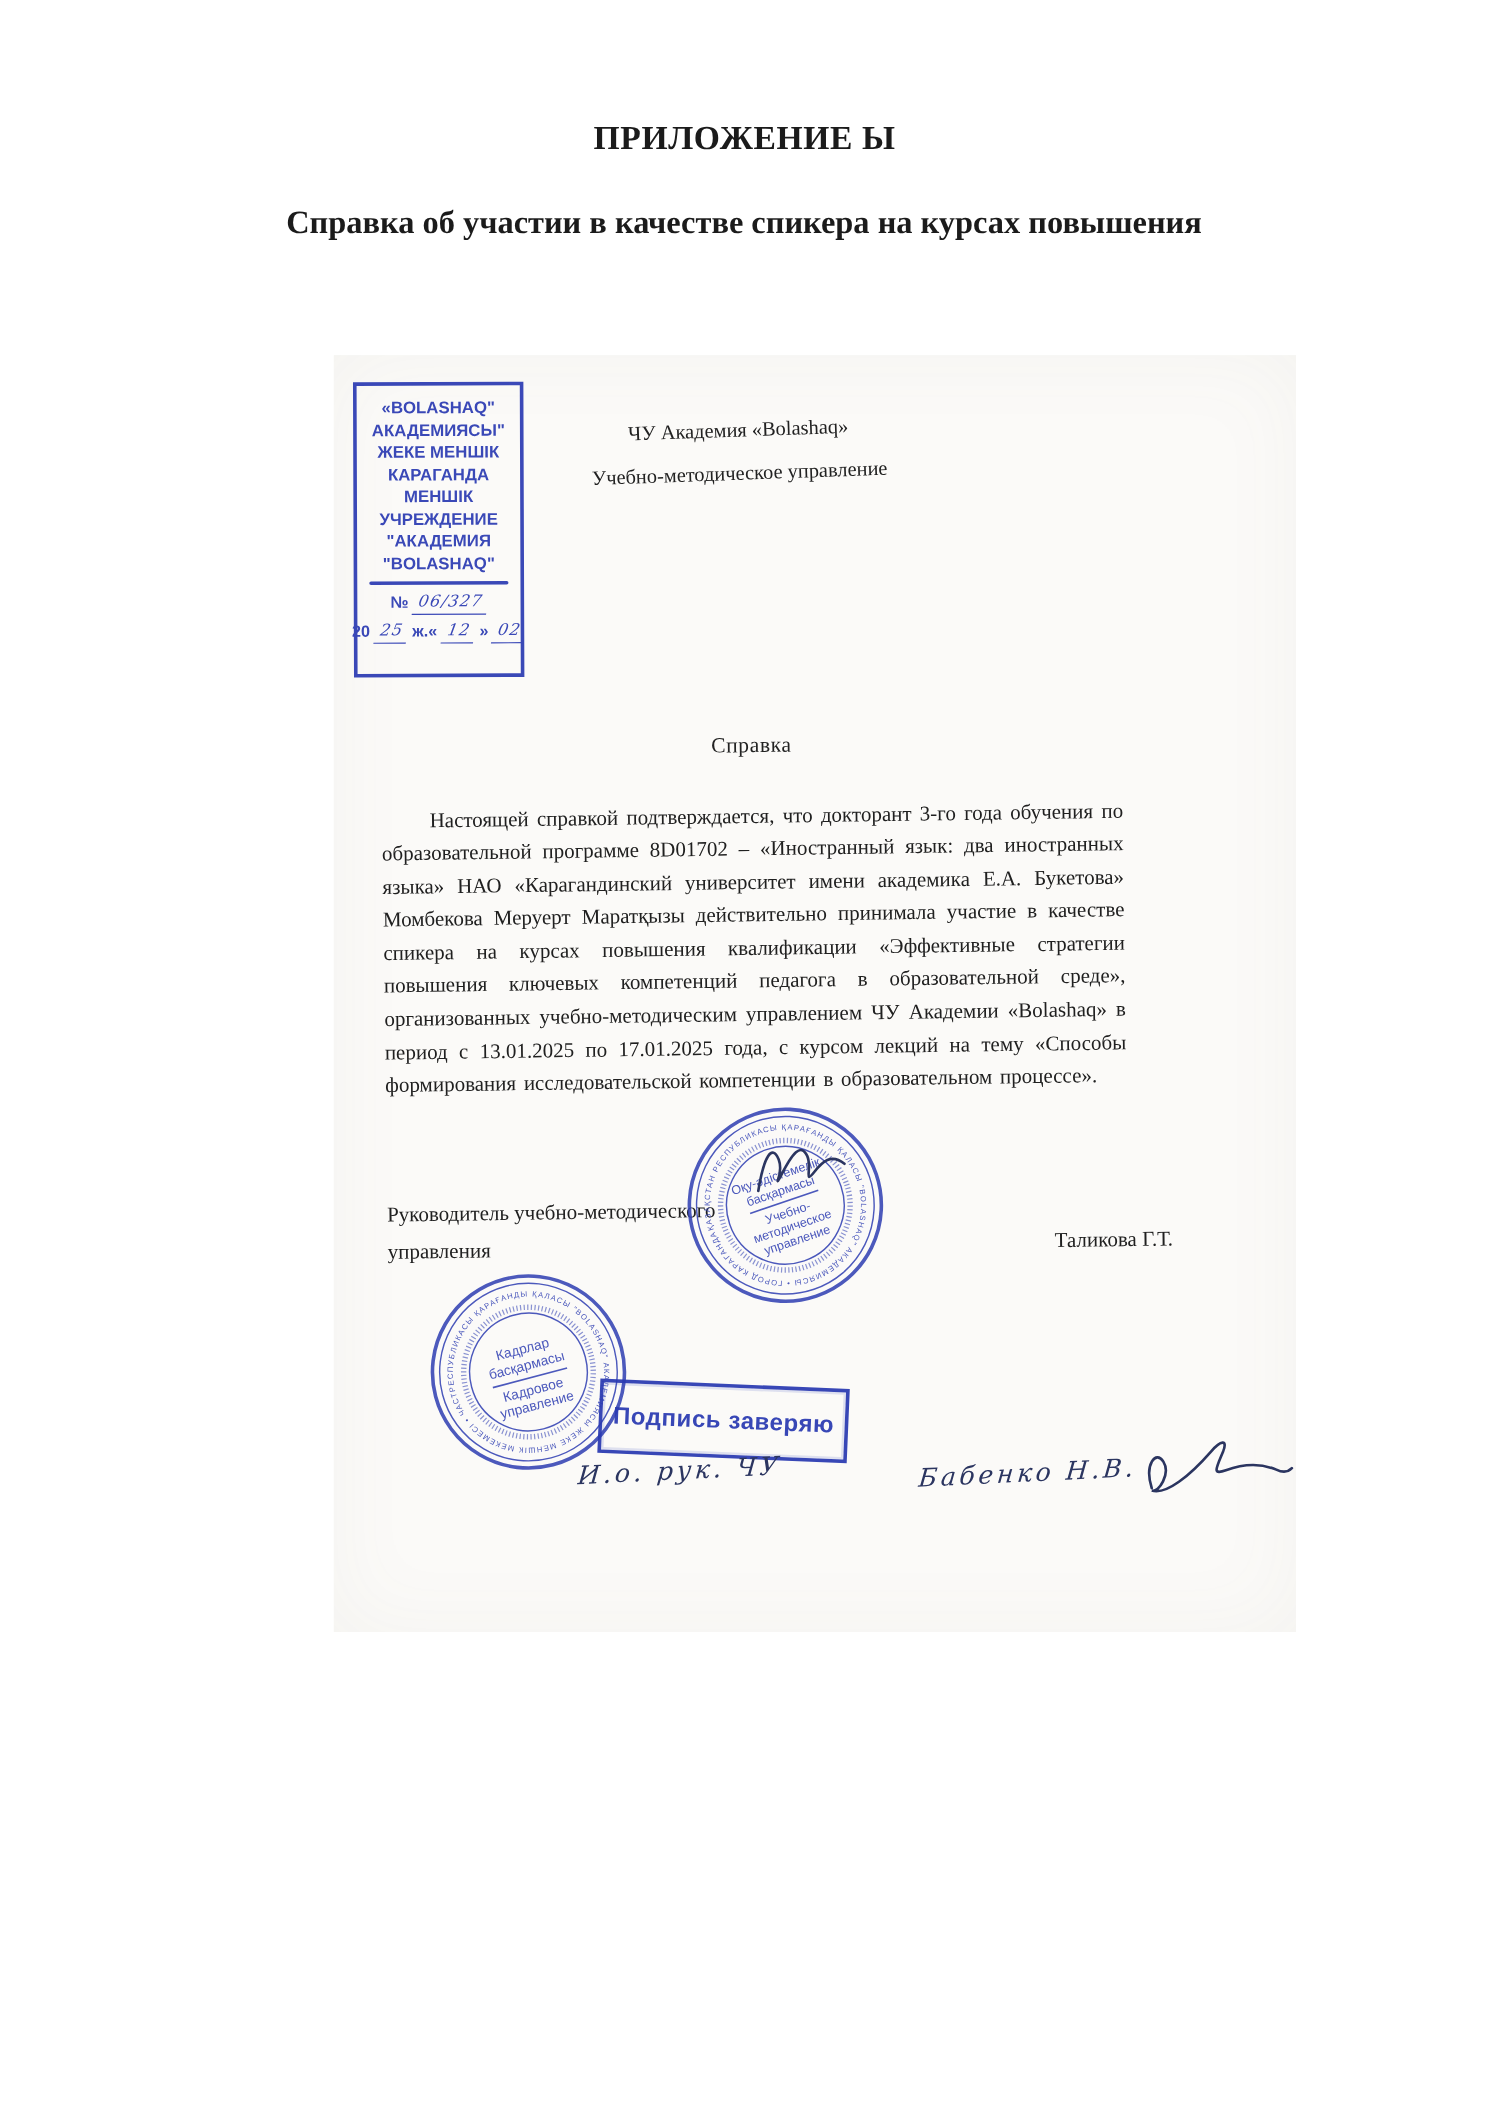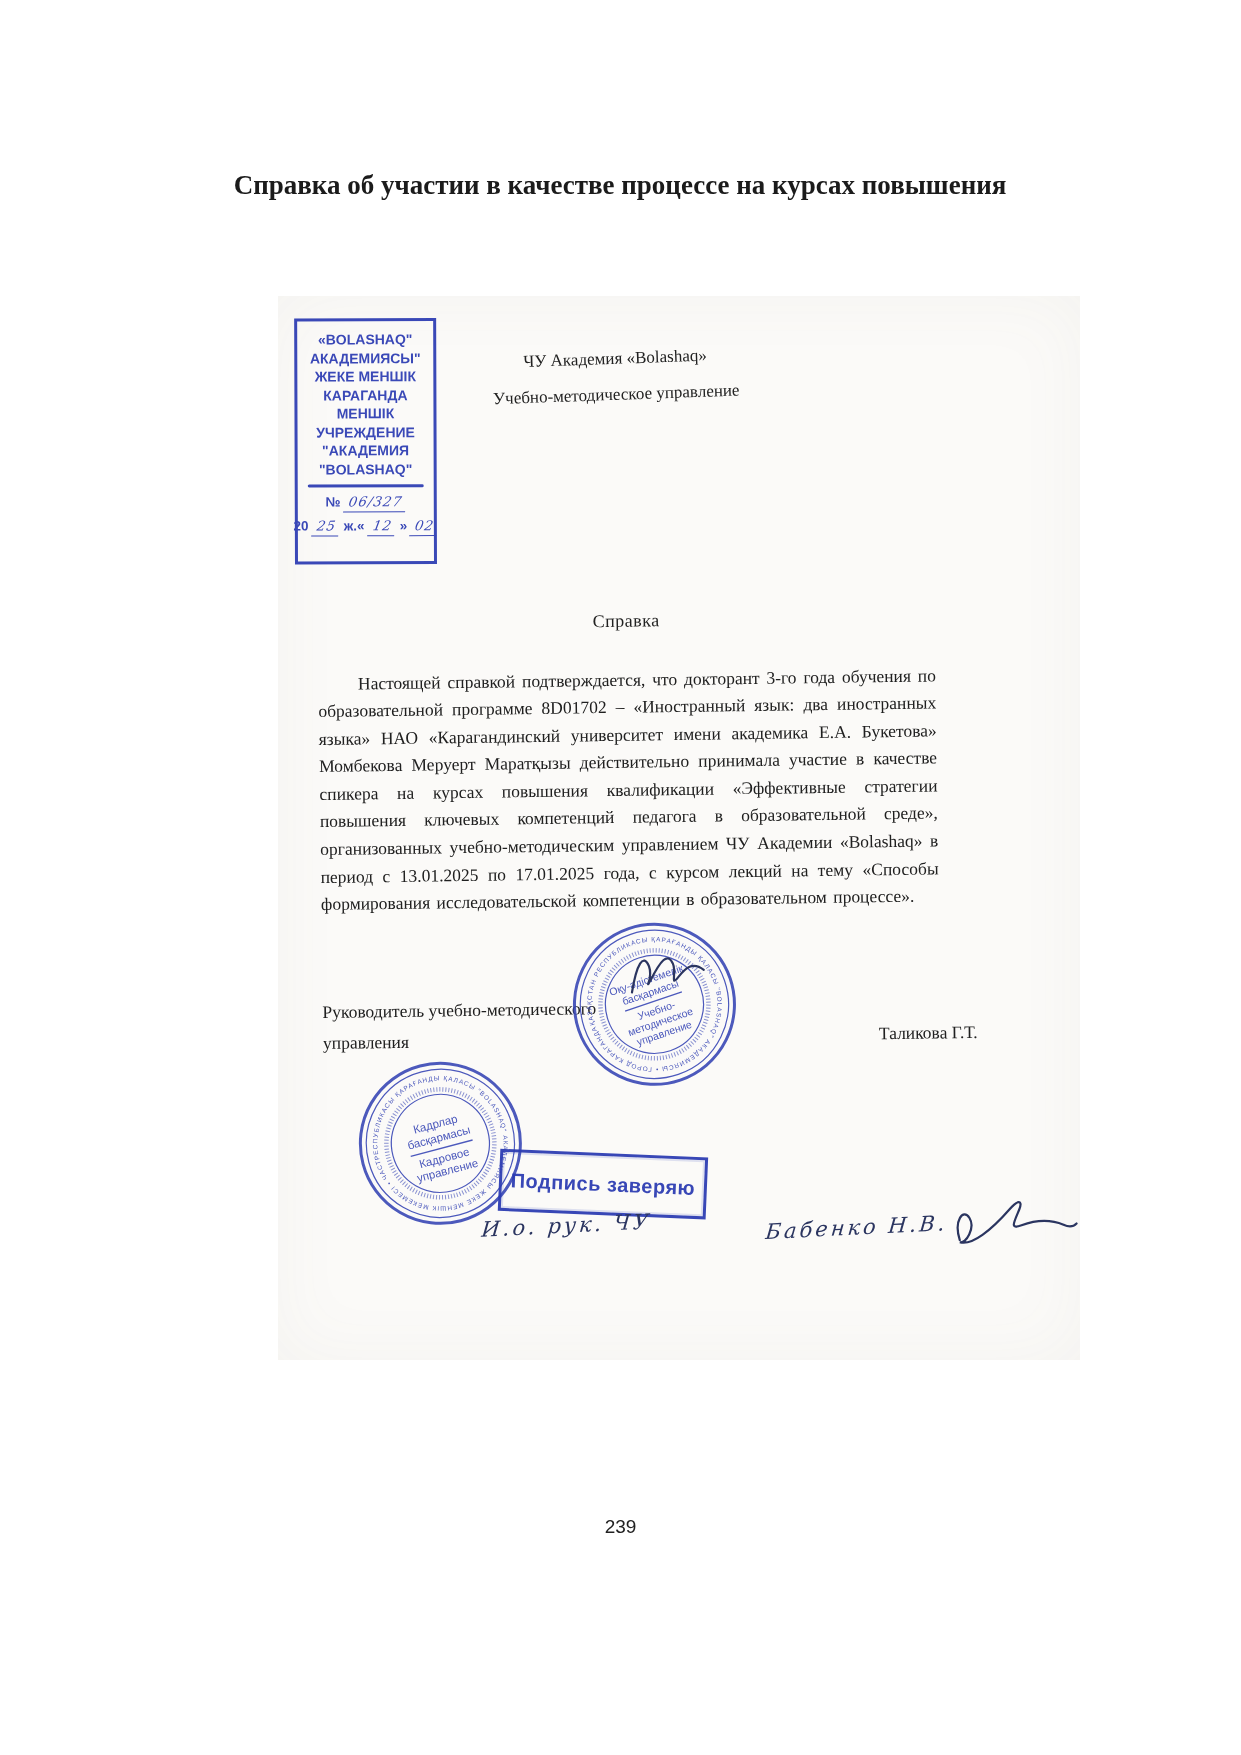--- a/index.html
+++ b/index.html
@@ -83,23 +83,24 @@
   .page-number{
     position:absolute;top:1516px;left:0;width:100%;text-align:center;
     font-family:"Liberation Sans", sans-serif;font-size:19px;color:#222;
   }
 </style>
 </head>
 <body>
 
 <div class="page">
 
+  <div class="doc-title">ПРИЛОЖЕНИЕ Ы</div>
 
   <div class="doc-subtitle">
-    <div>Справка об участии в качестве процессе на курсах повышения</div>
+    <div>Справка об участии в качестве спикера на курсах повышения</div>
   </div>
 
   <div class="scan">
     <div class="scan-inner">
 
       <div class="corner-stamp">
         <div>«BOLASHAQ"</div>
         <div>АКАДЕМИЯСЫ"</div>
         <div>ЖЕКЕ МЕНШІК</div>
         <div>КАРАГАНДА</div>
@@ -193,15 +194,14 @@
 
       <div class="sig-scribble sig-final">
         <svg width="130" height="66" viewBox="0 0 130 66">
           <path d="M8,50 C2,30 12,18 18,28 C24,38 14,54 8,52 C20,56 40,40 58,20 C66,11 72,10 68,20 C62,34 58,40 70,36 C84,31 98,30 112,36 C118,39 122,38 125,35" fill="none" stroke="currentColor" stroke-width="2.2" stroke-linecap="round"></path>
         </svg>
       </div>
 
     </div>
   </div>
 
-  <div class="page-number">239</div>
 
 </div>
 
 </body></html>

